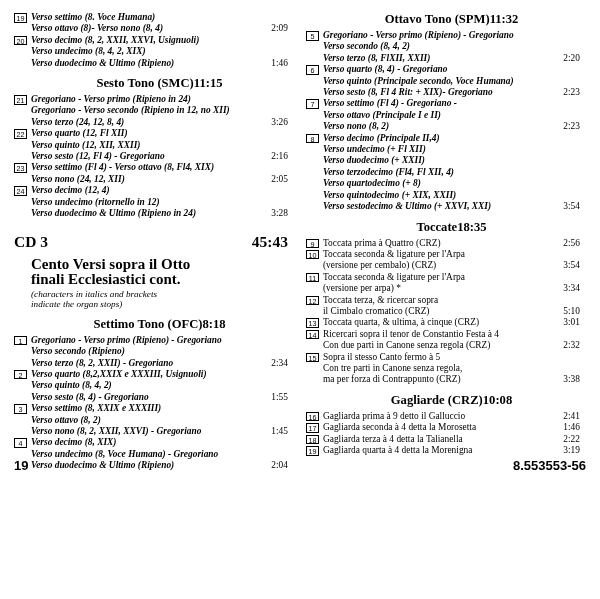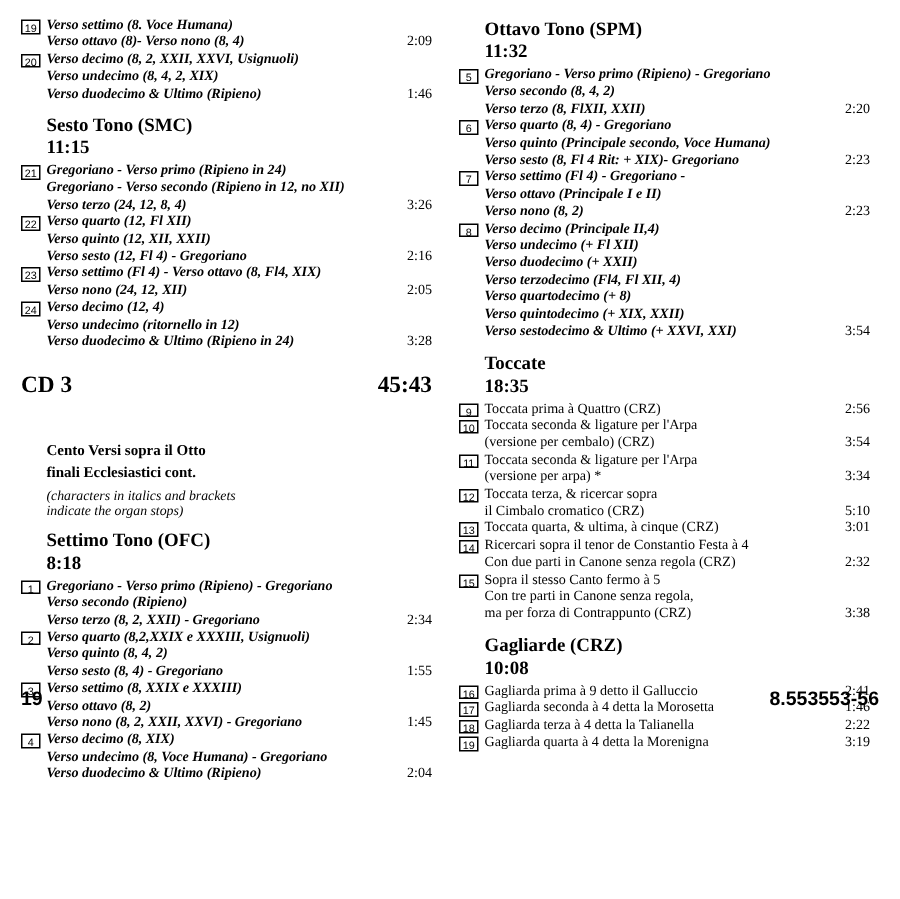--- a/index.html
+++ b/index.html
@@ -77,36 +77,35 @@
   }
 
   
   .section-head {
     display: flex;
     justify-content: center;
     align-items: baseline;
     font-weight: bold;
     font-size: 12.6px;
     margin: 7px 0 3px 17px;
-    flex-direction: column;
   }
   .section-head .stitle { }
   .section-head .stime { }
 
   .cd-head {
     display: flex;
     justify-content: space-between;
     align-items: baseline;
     font-weight: bold;
     font-size: 15.5px;
-    margin: 13px 0 28px 0;
+    margin: 13px 0 7px 0;
   }
   .bigtitle {
     font-weight: bold;
-    font-size: 10px;
+    font-size: 15px;
     line-height: 13.5px;
     margin: 0 0 2px 17px;
   }
   .subnote {
     font-style: italic;
     font-size: 9.2px;
     line-height: 10.6px;
     margin: 1px 0 7px 17px;
   }
 

